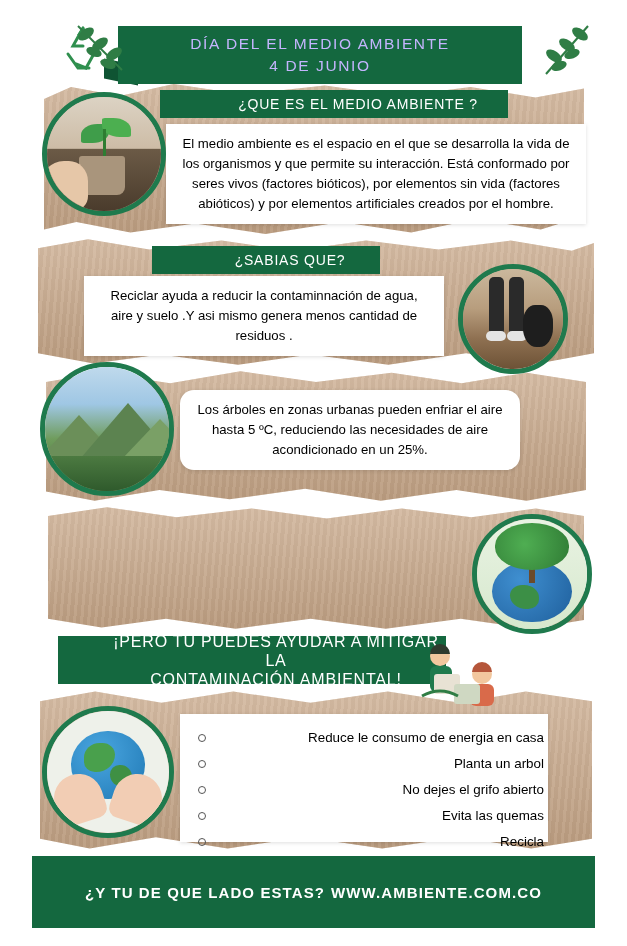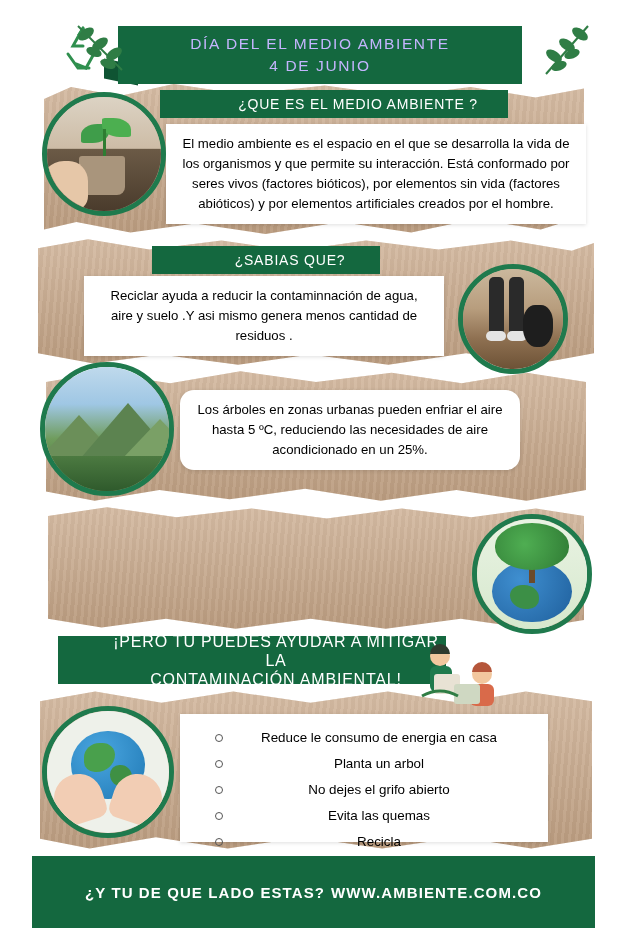--- a/index.html
+++ b/index.html
@@ -107,21 +107,21 @@
     font-size: 13.2px;
     line-height: 20px;
     padding: 10px 14px;
     box-sizing: border-box;
   }
   .card-1 { left: 166px; top: 124px; width: 420px; }
   .card-2 { left: 84px;  top: 276px; width: 360px; }
   .card-3 { left: 180px; top: 390px; width: 340px; border-radius: 14px; }
   .card-4 { left: 96px;  top: 522px; width: 352px; }
   .card-5 { left: 180px; top: 714px; width: 368px; height: 128px;
-            text-align: center; padding: 14px 21px; }
+            text-align: right; padding: 14px 4px; }
   .card-5 ul { margin: 0; padding: 0 0 0 14px; list-style: none; }
   .card-5 li {
     position: relative;
     padding-left: 16px;
     margin-bottom: 7px;
     font-size: 13.4px;
     line-height: 19px;
   }
   .card-5 li::before {
     content: "";

